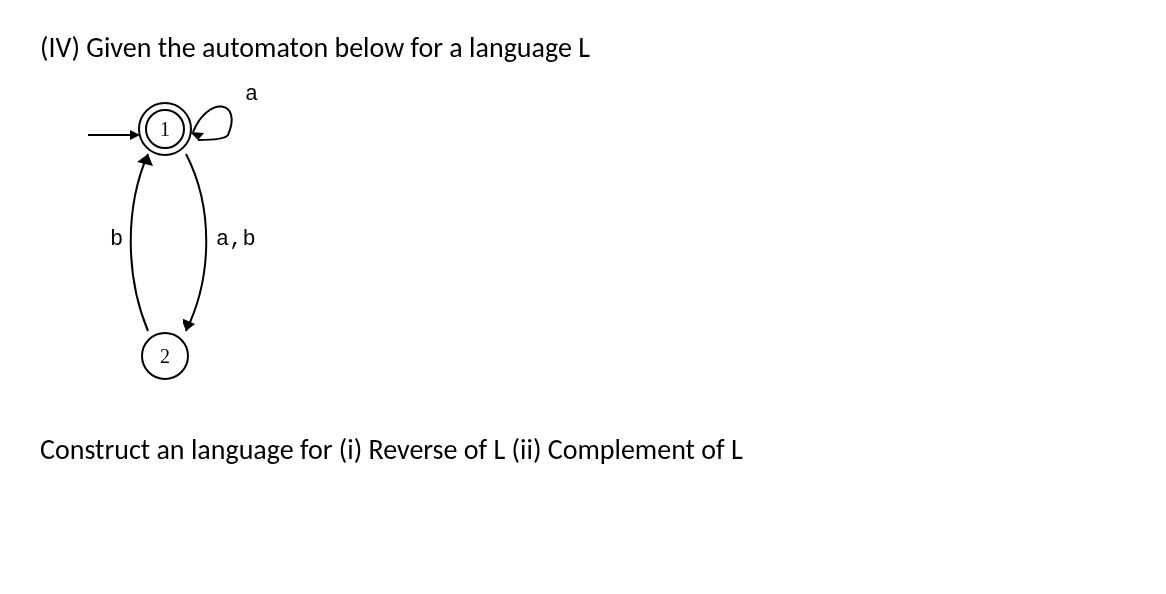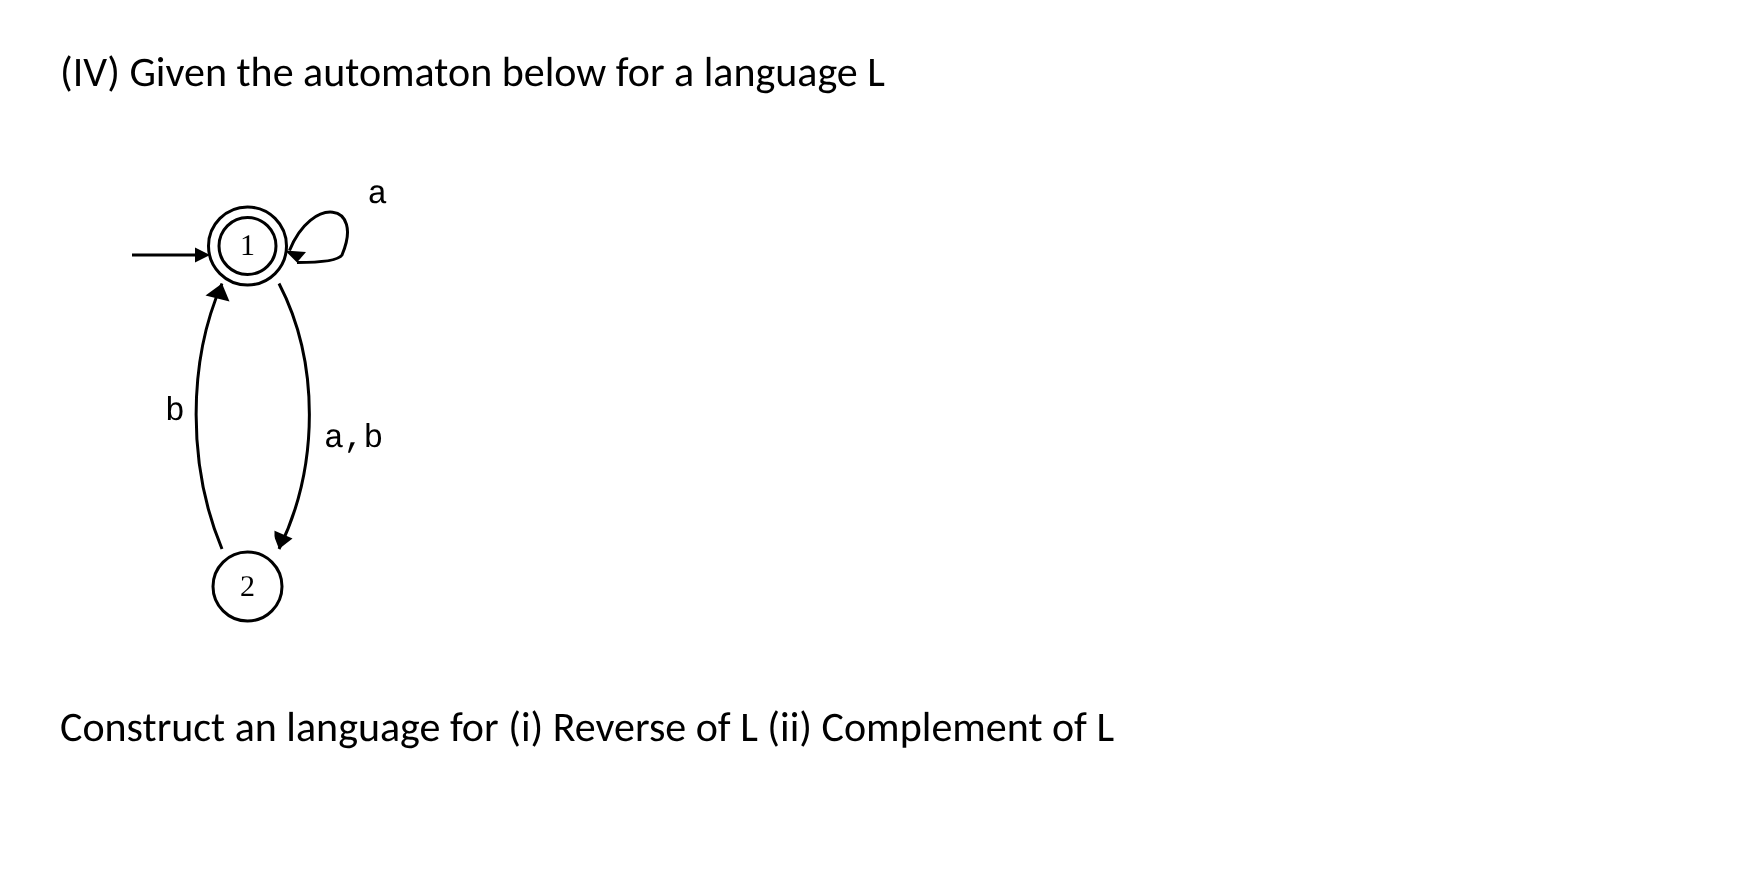--- a/index.html
+++ b/index.html
@@ -11,21 +11,21 @@
       width: 1166px;
       height: 594px;
       background: #ffffff;
       font-family: 'Calibri', 'Segoe UI', Arial, sans-serif;
       padding: 30px 40px;
       position: relative;
     }
     .problem-text {
       font-size: 28px;
       color: #000;
-      margin-bottom: 52px;
+      margin-bottom: 17px;
     }
     .diagram-container {
       position: relative;
       width: 300px;
       height: 320px;
       margin-left: 30px;
       margin-bottom: 30px;
     }
     .state {
       position: absolute;
@@ -85,21 +85,20 @@
       font-size: 22px;
       color: #000;
     }
     .label-a {
       left: 175px;
       top: 0px;
     }
     .label-ab {
       left: 146px;
       top: 145px;
-      margin-top: 18px;
     }
     .label-b {
       left: 40px;
       top: 145px;
     }
     .instruction-text {
       font-size: 28px;
       color: #000;
     }
   </style>

